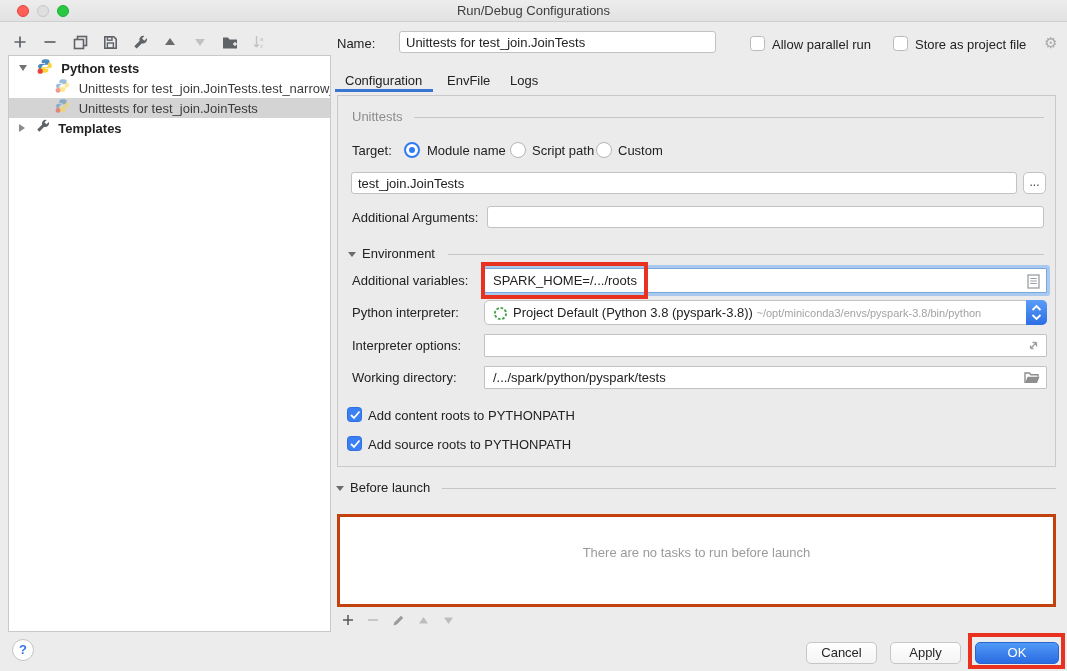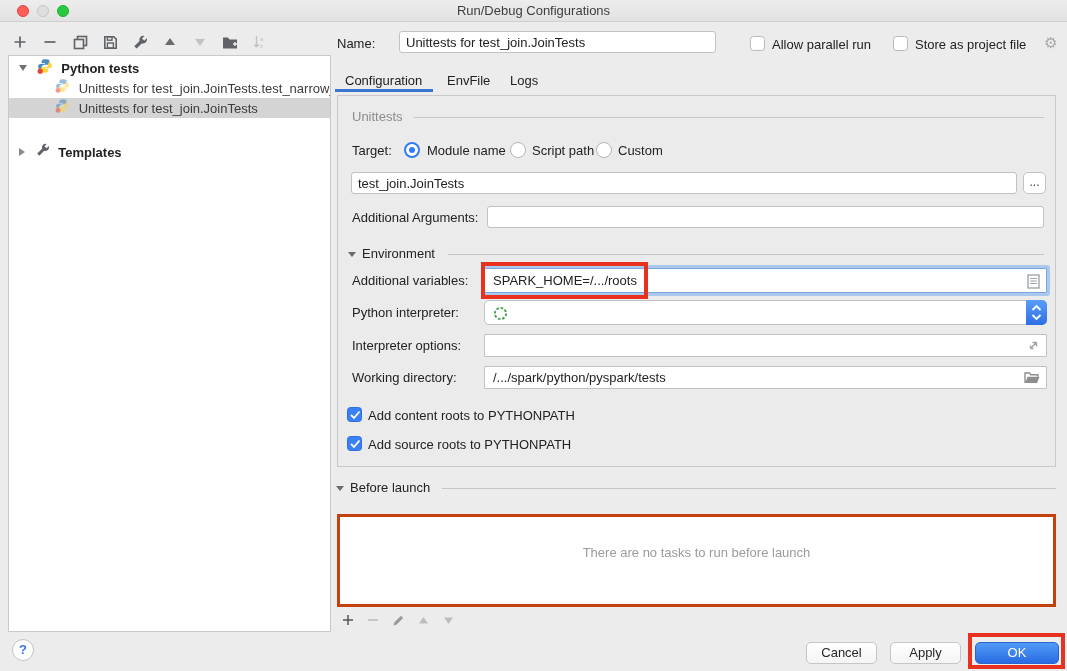--- a/index.html
+++ b/index.html
@@ -183,21 +183,21 @@
     </div>
     <div class="trow selrow" style="top:42px;">
       <span class="ticon faded" style="margin-left:46px;">
         <svg width="15" height="15" viewBox="0 0 16 16">
             <path fill="#4b8bbe" d="M7.9 1.2c-2.1 0-3.2.9-3.2 2.2v1.9h3.4V6H3.4c-1.3 0-2.3 1-2.3 2.6s1 2.6 2.3 2.6h1.4V9.3c0-1.4 1.2-2.6 2.6-2.6h3.2c1 0 1.9-.9 1.9-2V3.4c0-1.3-1.1-2.2-2.6-2.2z"></path>
             <path fill="#ffd43b" d="M8.1 14.8c2.1 0 3.2-.9 3.2-2.2v-1.9H7.9V10h4.7c1.3 0 2.3-1 2.3-2.6s-1-2.6-2.3-2.6h-1.4v1.9c0 1.4-1.2 2.6-2.6 2.6H5.4c-1 0-1.9.9-1.9 2v1.3c0 1.3 1.1 2.2 2.6 2.2z"></path>
             <circle cx="3.2" cy="13.2" r="2.6" fill="#e8433a"></circle>
           </svg></span>
       <span class="lbl" style="color:#3c3c3c;">Unittests for test_join.JoinTests</span>
     </div>
-    <div class="trow" style="top:62px;margin-top:24px;">
+    <div class="trow" style="top:62px;">
       <span style="margin-left:10px;" class="tri-right"></span>
       <span class="ticon">
         <svg width="14" height="14" viewBox="0 0 15 15">
             <path fill="#5f6368" d="M14 4.6a4 4 0 0 1-5.2 3.8l-5.2 5.2-2.3-2.3 5.2-5.2A4 4 0 0 1 11.4 1L9 3.4l2.3 2.3L13.7 3.3c.2.4.3.8.3 1.3z"></path>
           </svg></span>
       <span class="lbl bold">Templates</span>
     </div>
   </div>
 
   <div class="flabel" style="left:337px;top:36px;">Name:</div>
@@ -245,20 +245,24 @@
             <path d="M3.2 4.5h6.6M3.2 7h6.6M3.2 9.5h6.6" stroke="#9aa0a6" stroke-width="1.1"></path>
           </svg></span>
     </div>
 
     <div class="flabel" style="left:14px;top:209px;">Python interpreter:</div>
     <div id="py-select">
       <span class="ci">
         <svg width="15" height="15">
             <circle cx="7.5" cy="7.5" r="5.6" fill="none" stroke="#43a047" stroke-width="1.9" stroke-dasharray="2.6 1.7"></circle>
           </svg></span>
+      <span class="val">
+        <span>Project Default (Python 3.8 (pyspark-3.8))</span>
+        <span class="path">~/opt/miniconda3/envs/pyspark-3.8/bin/python</span>
+      </span>
       <div id="py-stepper">
         <svg width="13" height="19">
             <polyline points="2.5,7 6.5,3 10.5,7" fill="none" stroke="#fff" stroke-width="1.8"></polyline>
             <polyline points="2.5,12 6.5,16 10.5,12" fill="none" stroke="#fff" stroke-width="1.8"></polyline>
           </svg>
       </div>
     </div>
 
     <div class="flabel" style="left:14px;top:242px;">Interpreter options:</div>
     <div class="plain-field" style="left:146px;top:238px;width:563px;">

